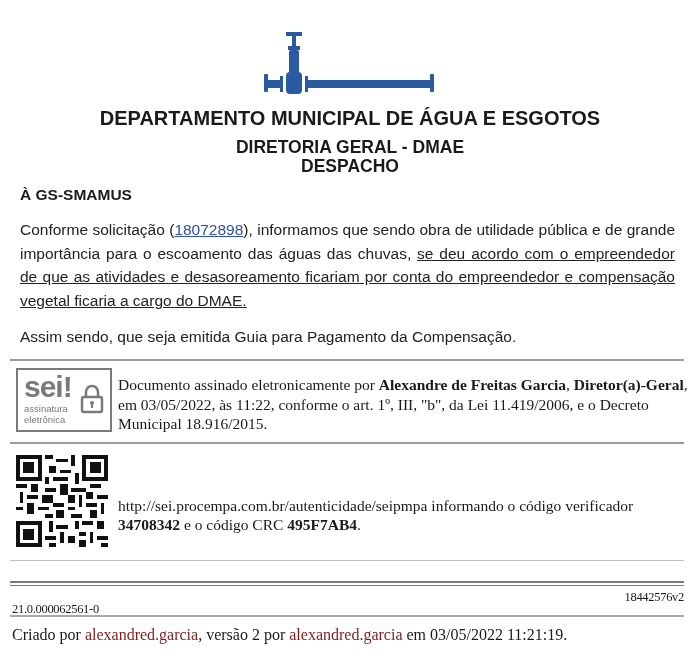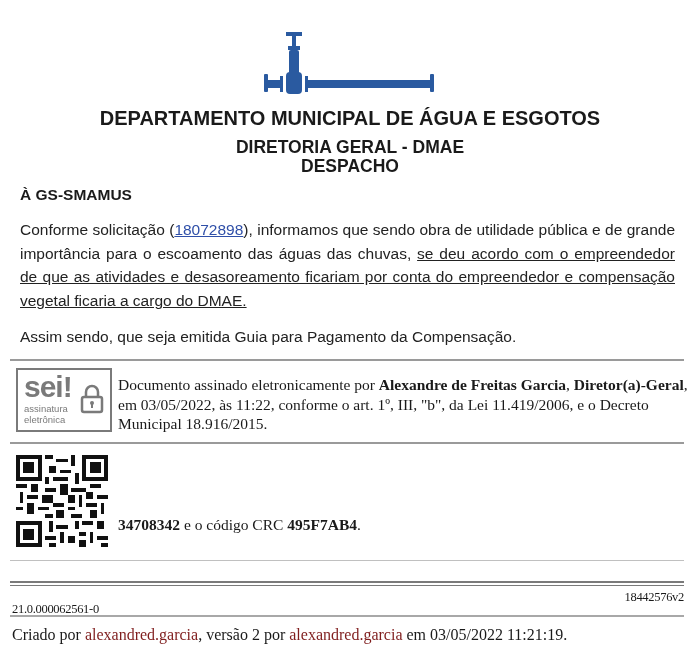--- a/index.html
+++ b/index.html
@@ -142,21 +142,21 @@
       <rect x="14" y="22" width="2" height="2"></rect>
       <rect x="17" y="21" width="2" height="1"></rect>
     <rect x="20" y="21" width="1" height="3"></rect>
       <rect x="22" y="22" width="3" height="1"></rect>
       <rect x="17" y="23" width="2" height="2"></rect>
     <rect x="9" y="24" width="2" height="1"></rect>
       <rect x="23" y="24" width="2" height="1"></rect>
   </g>
 </svg>
 
-<div class="auth-text"><br><br><b>34708342</b><span> e o código CRC </span><b>495F7AB4</b><span>.</span></div>
+<div class="auth-text"><br><span>http://sei.procempa.com.br/autenticidade/seipmpa informando o código verificador</span><br><b>34708342</b><span> e o código CRC </span><b>495F7AB4</b><span>.</span></div>
 
 <div class="hr" style="top:560px; height:1px; background:#c0c0c0;"></div>
 
 <div class="double-hr"></div>
 <div class="proc">21.0.000062561-0</div>
 <div class="docver">18442576v2</div>
 
 <div class="hr" style="top:615px; height:2px; background:#a8a8a8;"></div>
 
 <div class="footer"><span>Criado por </span><a class="user-link">alexandred.garcia</a><span>, versão 2 por </span><a class="user-link">alexandred.garcia</a><span> em 03/05/2022 11:21:19.</span></div>

